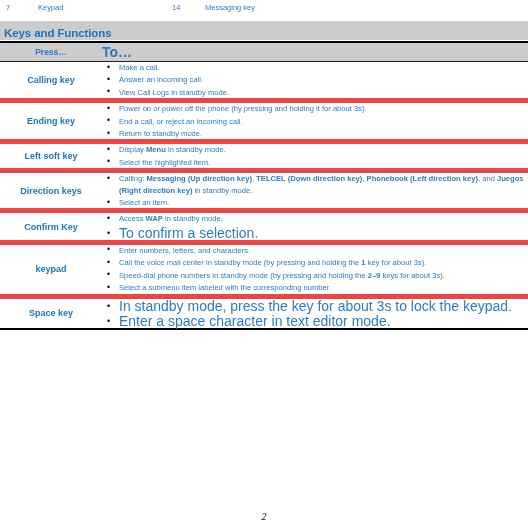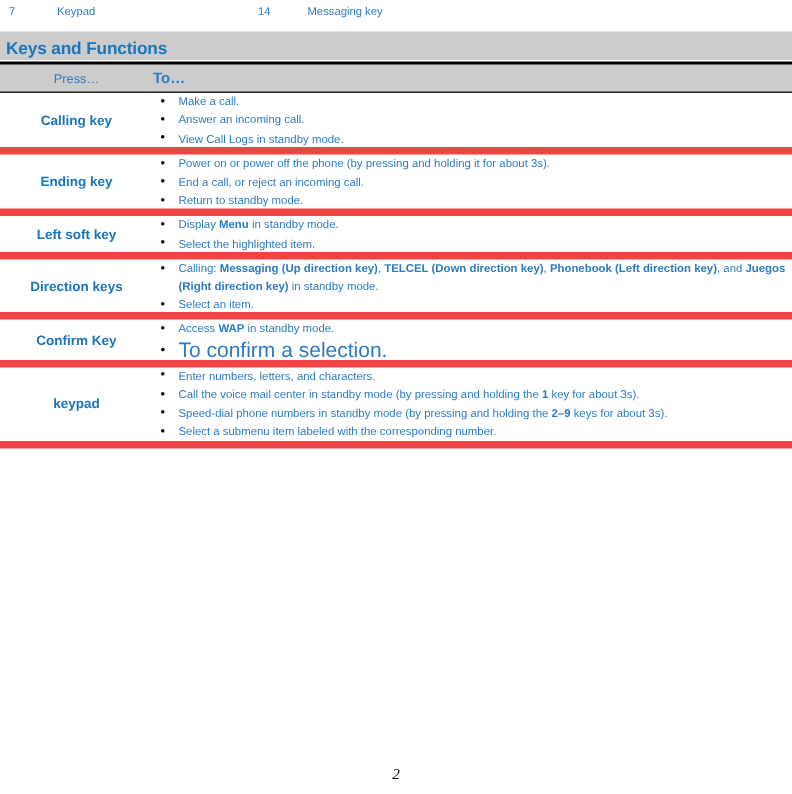--- a/index.html
+++ b/index.html
@@ -69,27 +69,27 @@
   }
   .keys-table tr.head-row th {
     border-top: 2px solid #000000;
     border-bottom: 1px solid #222222;
     padding: 0;
     height: 18px;
     vertical-align: middle;
   }
   .th-press {
     font-size: 8.5px;
-    font-weight: normal;
+    font-weight: bold;
     color: #2c7cc4;
     text-align: center;
     padding-left: 4px;
   }
   .th-to {
-    font-size: 10px;
+    font-size: 14px;
     font-weight: bold;
     color: #2c7cc4;
     text-align: left;
     padding-left: 200px;
   }
 
   .keys-table tr.body-row > td {
     border-bottom: 5px solid #ef4444;
     padding: 0;
     vertical-align: middle;
@@ -233,16 +233,25 @@
         <td class="cell-press">keypad</td>
         <td class="cell-to">
           <ul class="bullets">
             <li><span>Enter numbers, letters, and characters.</span></li>
             <li><span>Call the voice mail center in standby mode (by pressing and holding the </span><span class="b">1</span><span> key for about 3s).</span></li>
             <li><span>Speed-dial phone numbers in standby mode (by pressing and holding the </span><span class="b">2–9</span><span> keys for about 3s).</span></li>
             <li><span>Select a submenu item labeled with the corresponding number.</span></li>
           </ul>
         </td>
       </tr>
+      <tr class="body-row last-row">
+        <td class="cell-press">Space key</td>
+        <td class="cell-to">
+          <ul class="bullets">
+            <li class="big"><span>In standby mode, press the key for about 3s to lock the keypad.</span></li>
+            <li class="big"><span>Enter a space character in text editor mode.</span></li>
+          </ul>
+        </td>
+      </tr>
     </tbody>
 </table>
 
 <div class="page-number">2</div>
 
 </body></html>

